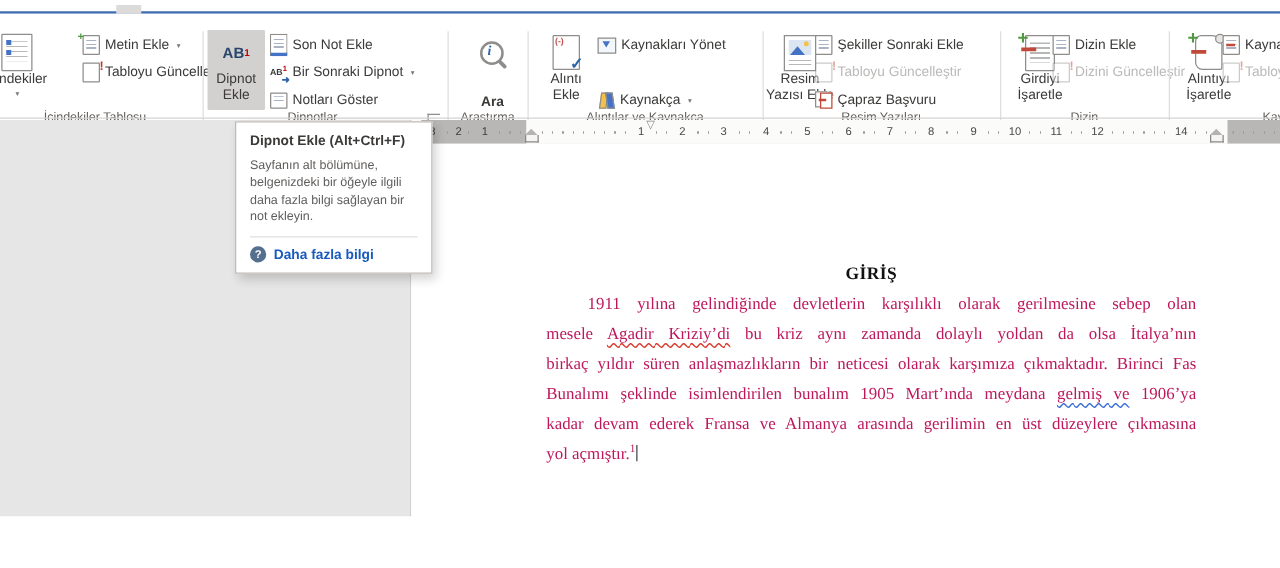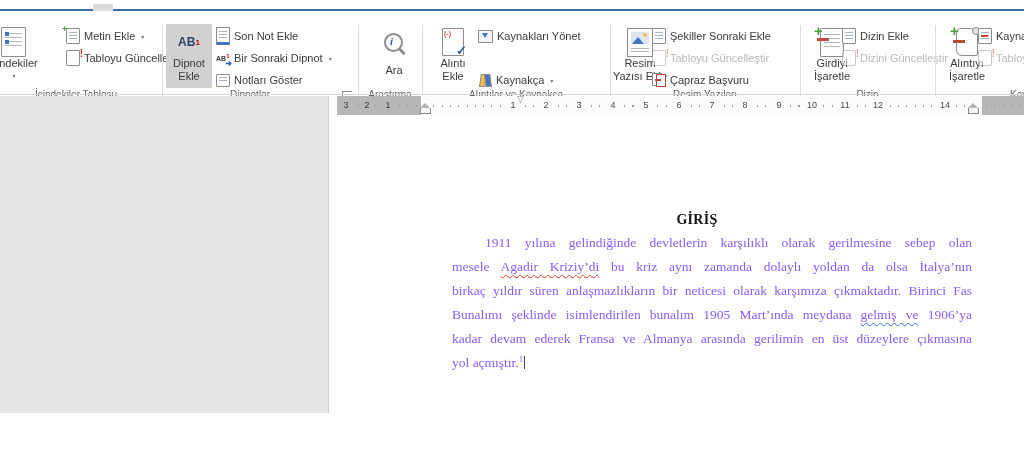--- a/index.html
+++ b/index.html
@@ -94,21 +94,21 @@
   .fli{position:absolute;left:180px;top:-2px;font-size:9px;color:#8a8886;}
   .house{position:absolute;top:12px;width:9px;height:5px;background:#f5f4f3;border:1px solid #8a8886;border-top:none;}
   .house::before{content:"";position:absolute;left:-1px;top:-5px;width:0;height:0;
                  border-left:5px solid transparent;border-right:5px solid transparent;border-bottom:5px solid #b5b3b1;}
 
   
   .graypanel{position:absolute;left:0;top:96px;width:328px;height:317px;background:#e7e6e6;border-right:1px solid #d2d1d0;}
   .docpage{position:absolute;left:329px;top:115px;width:695px;height:298px;background:#fff;}
   .dochead{position:absolute;left:437px;top:212px;width:520px;text-align:center;
            font:bold 14px "Liberation Serif",serif;color:#111;letter-spacing:.3px;}
-  .doclines{position:absolute;left:452px;top:231px;width:520px;font:13.5px "Liberation Serif",serif;color:#8b5cf6;}
+  .doclines{position:absolute;left:437px;top:231px;width:520px;font:13.5px "Liberation Serif",serif;color:#be185d;}
   .docline{height:24px;line-height:24px;text-align:justify;text-align-last:justify;white-space:nowrap;}
   .docline.first{text-indent:33px;}
   .docline.last{text-align-last:left;white-space:normal;}
   .sq-spelling{text-decoration:underline wavy #d83a2d 1px;text-underline-offset:3px;}
   .sq-grammar{text-decoration:underline wavy #3b6fd4 1px;text-underline-offset:3px;}
   .fnref{font-size:9px;vertical-align:super;line-height:0;}
   .caret{display:inline-block;width:1px;height:13px;background:#444;vertical-align:-2px;margin-left:1px;}
 
   
   .tooltip{position:absolute;left:188px;top:97px;width:158px;background:#fff;border:1px solid #bebbb8;
@@ -189,21 +189,21 @@
     <div class="vsep" style="left:358px;"></div>
 
     <div class="bigbtn" style="left:368px;width:52px;">
       <span class="bicon" style="margin-top:6px;">
         <span class="mag">
             <span class="lens"></span>
             <span class="hand"></span>
             <span class="it">i</span>
           </span>
       </span>
-      <span style="margin-top:4px;">Ara</span>
+      <span style="margin-top:16px;font-weight:bold;">Ara</span>
     </div>
     <div class="grouplabel" style="left:358px;width:64px;">Araştırma</div>
     <div class="vsep" style="left:422px;"></div>
 
     <div class="bigbtn" style="left:430px;width:46px;">
       <span class="bicon">
         <span class="pgL" style="width:20px;height:26px;">
             <span class="paren">(-)</span>
             <span class="check">✓</span>
           </span>
@@ -363,14 +363,23 @@
     <div class="docline first">1911 yılına gelindiğinde devletlerin karşılıklı olarak gerilmesine sebep olan</div>
     <div class="docline">mesele <span class="sq-spelling">Agadir Kriziy’di</span> bu kriz aynı zamanda dolaylı yoldan da olsa İtalya’nın</div>
     <div class="docline">birkaç yıldır süren anlaşmazlıkların bir neticesi olarak karşımıza çıkmaktadır. Birinci Fas</div>
     <div class="docline">Bunalımı şeklinde isimlendirilen bunalım 1905 Mart’ında meydana <span class="sq-grammar">gelmiş ve</span> 1906’ya</div>
     <div class="docline">kadar devam ederek Fransa ve Almanya arasında gerilimin en üst düzeylere çıkmasına</div>
     <div class="docline last">
       <span>yol açmıştır.</span><span class="fnref">1</span><span class="caret"></span>
     </div>
   </div>
 
+  <div class="tooltip">
+    <div class="tt-title">Dipnot Ekle (Alt+Ctrl+F)</div>
+    <div class="tt-body">Sayfanın alt bölümüne, belgenizdeki bir öğeyle ilgili daha fazla bilgi sağlayan bir not ekleyin.</div>
+    <div class="tt-div"></div>
+    <div class="tt-link">
+      <span class="qmark">?</span>
+      <span>Daha fazla bilgi</span>
+    </div>
+  </div>
 
 </div>
 
 </body></html>

